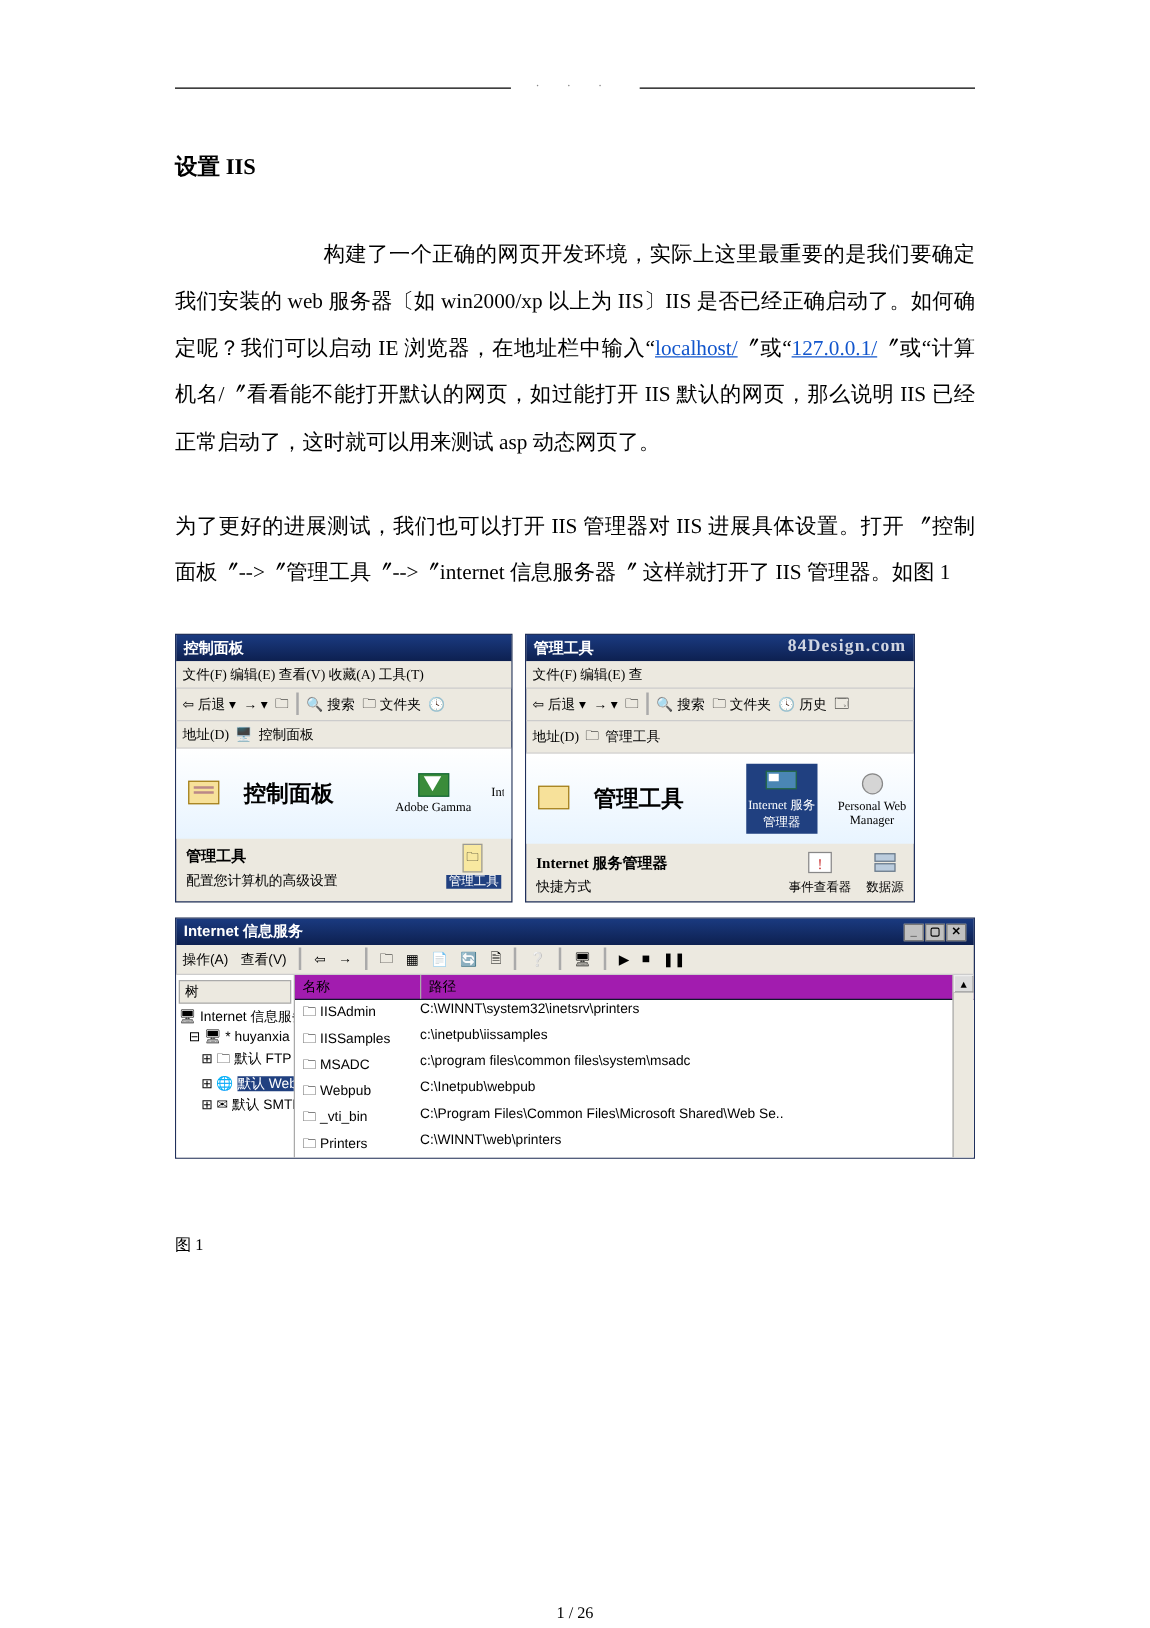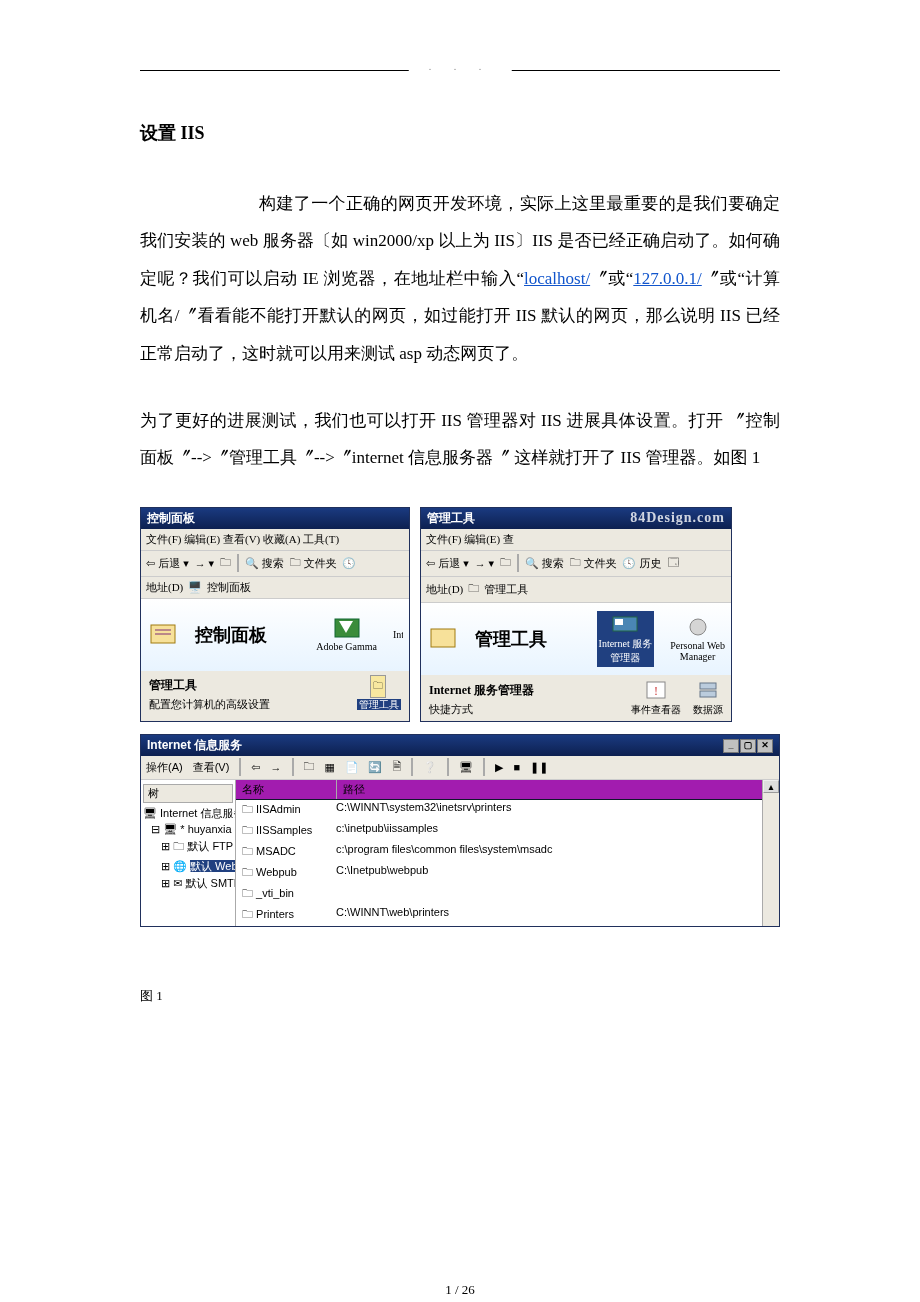--- a/index.html
+++ b/index.html
@@ -251,20 +251,21 @@
               <div class="list-row">
                 <div class="c1"><span>🗀</span> MSADC</div>
                 <div class="c2">c:\program files\common files\system\msadc</div>
               </div>
               <div class="list-row">
                 <div class="c1"><span>🗀</span> Webpub</div>
                 <div class="c2">C:\Inetpub\webpub</div>
               </div>
               <div class="list-row">
                 <div class="c1"><span>🗀</span> _vti_bin</div>
+                <div class="c2">C:\Program Files\Common Files\Microsoft Shared\Web Se..</div>
               </div>
               <div class="list-row">
                 <div class="c1"><span>🗀</span> Printers</div>
                 <div class="c2">C:\WINNT\web\printers</div>
               </div>
             </div>
           <div class="scrollbar"></div>
         </div>
       </div>
     </div>

